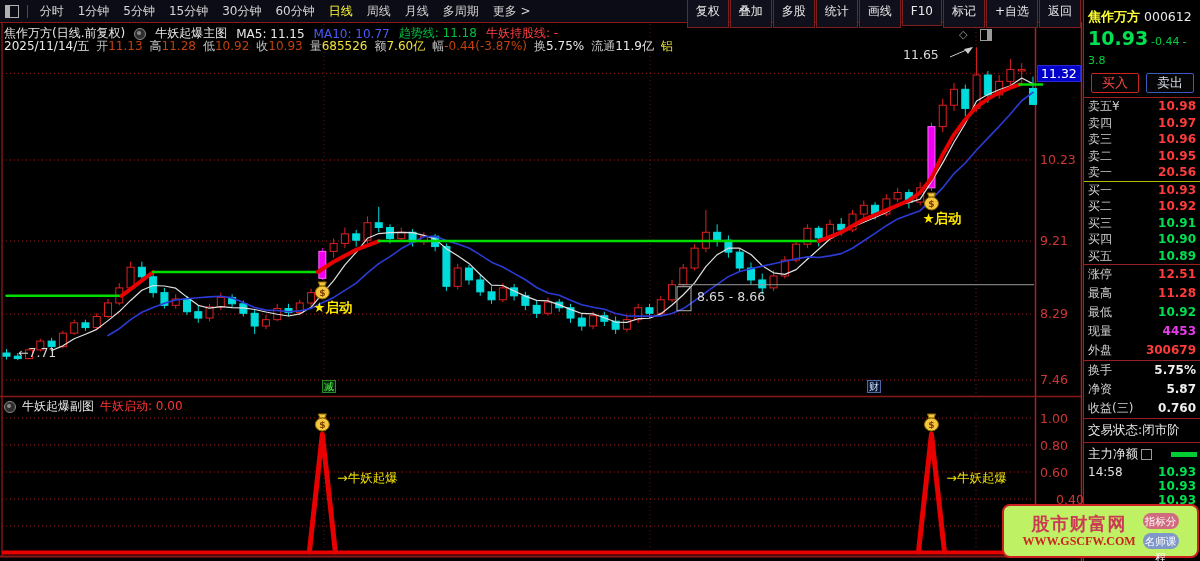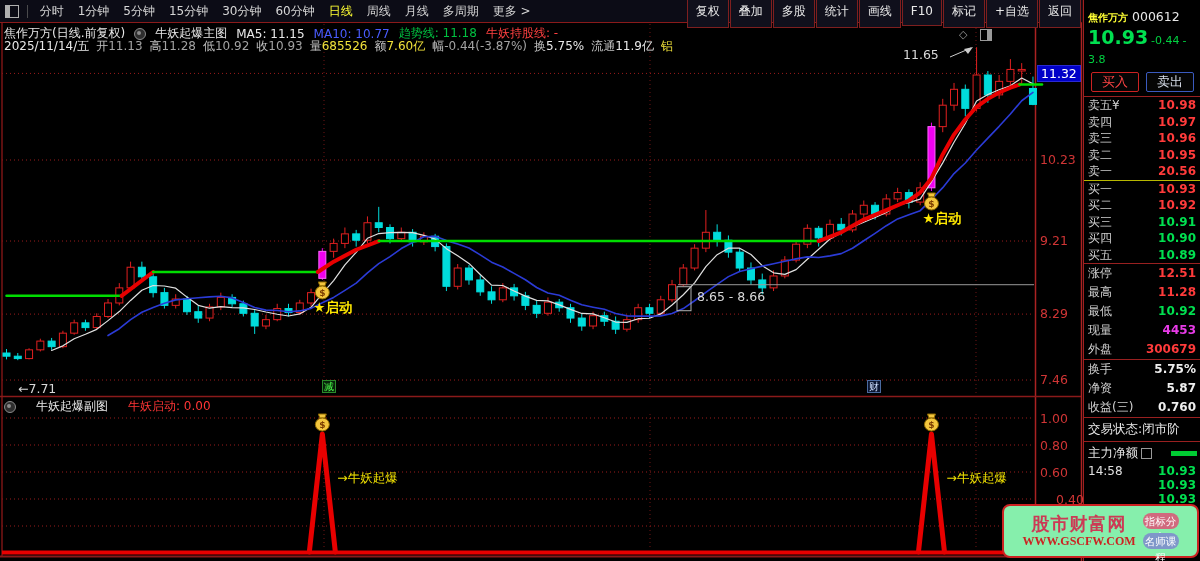--- a/index.html
+++ b/index.html
@@ -14,43 +14,43 @@
   .tb-sep{color:#555;font-size:11px;margin-right:2px;}
   .tb-item{color:#d6d6d6;font-size:12px;padding:0 7px;cursor:default;}
   .tb-item.active{color:#ffff33;text-align:center;}
   .tb-actions{margin-left:auto;display:flex;align-items:center;height:100%;}
   .tb-btn{color:#e9e9e9;font-size:12px;padding:7px 8px;border:1px solid #7e1f1f;margin-right:1px;background:#10101c;}
   
   .hline1{left:4px;top:25px;font-size:12px;z-index:3;display:flex;gap:9px;align-items:center;}
   .hline2{left:4px;top:38px;font-size:12px;z-index:3;display:flex;gap:7px;align-items:center;}
   .circ{width:10px;height:10px;border-radius:50%;background:#2e2e2e;border:1px solid #8a8a8a;display:inline-block;position:relative;flex:none;}
   .circ i{position:absolute;left:2px;top:2px;width:4px;height:4px;border-radius:50%;background:#8a8a8a;}
-  .c-wh{color:#e8e8e8;} .c-gr{color:#a3a3a3;} .c-bl{color:#4a5cff;} .c-grn2{color:#00c040;}
+  .c-wh{color:#e8e8e8;} .c-gr{color:#c2410c;} .c-bl{color:#4a5cff;} .c-grn2{color:#00c040;}
   .c-rd{color:#ff4040;} .c-yl{color:#f0e13a;} .lab{color:#c2c2c2;font-style:normal;}
   .tok b{font-weight:normal;}
   
   .ann{color:#d8d8d8;font-size:12.5px;z-index:3;}
   .sig{color:#ffe800;font-weight:bold;font-size:13.5px;z-index:3;}
   .subsig{color:#f0e000;font-size:12.5px;z-index:3;}
   .marker{font-size:10px;line-height:11px;padding:0 1px;z-index:3;}
   .mk-green{color:#4aff4a;border:1px solid #2a8a2a;background:#07230a;}
   .mk-blue{color:#cfe0ff;border:1px solid #4a6aa0;background:#0a1530;}
   .mini-ic{color:#9a9a9a;font-size:11px;z-index:3;}
   .split-sq{width:10px;height:10px;border:1px solid #9a9a9a;position:absolute;z-index:3;}
   .split-sq div{position:absolute;right:0;top:0;width:4px;height:100%;background:#9a9a9a;}
   
   .ax{position:absolute;font-size:12.5px;color:#d03535;z-index:3;}
   .ax-hl{background:#0000c8;color:#ffffff;border:1px solid #2a2ad0;padding:0 3px;font-size:12.5px;}
   
-  .sub-header{left:4px;top:398px;z-index:3;display:flex;gap:20px;align-items:center;font-size:12px;}
+  .sub-header{left:4px;top:398px;z-index:3;display:flex;gap:6px;align-items:center;font-size:12px;}
   .sub-header .t{color:#e8e8e8;} .sub-header .v{color:#ff3535;}
   
   .panel{position:absolute;left:1083px;top:0;width:117px;height:561px;background:#000;z-index:4;}
   .p-name{padding:6px 4px 1px;overflow:hidden;}
-  .p-name .nm{color:#ffff33;font-size:10px;font-weight:bold;}
+  .p-name .nm{color:#ffff33;font-size:13px;font-weight:bold;}
   .p-name .cd{color:#e8e8e8;font-size:12.5px;margin-left:4px;}
   .p-price{padding:0 2px 2px 4px;overflow:hidden;}
   .p-price .big{color:#00e050;font-size:19px;font-weight:bold;}
   .p-price .sm{color:#00d040;font-size:11px;margin-left:3px;}
   .p-btns{display:flex;gap:7px;justify-content:center;padding:3px 0 4px;}
   .p-btns button{width:48px;height:20px;font-size:13px;background:#050505;border-radius:2px;
     font-family:"DejaVu Sans","Liberation Sans",sans-serif;line-height:16px;padding:0;}
   .btn-buy{border:1px solid #cc2222;color:#ff4545;}
   .btn-sell{border:1px solid #3a5abf;color:#d8deea;}
   .q-sec{border-top:1px solid #992020;}
@@ -59,21 +59,21 @@
   .q-row.tall{height:19px;line-height:19px;align-items:center;}
   .v.red{color:#ff3b3b;} .v.green{color:#00e050;} .v.white{color:#eeeeee;} .v.magenta{color:#e83be8;} 
   .ydiv{border-top:1px solid #b8b800;}
   .p-status{border-top:1px solid #992020;padding:3px 4px;font-size:12.5px;color:#e8e8e8;height:17px;overflow:hidden;}
   .p-flow{border-top:1px solid #992020;padding:3px 4px;font-size:12.5px;color:#e8e8e8;display:flex;align-items:center;height:16px;}
   .flow-ic{width:9px;height:9px;border:1px solid #999;margin-left:3px;}
   .flow-bar{width:26px;height:5px;background:#00cc33;margin-left:auto;}
   .tick-row{display:flex;justify-content:space-between;padding:0 5px 0 4px;height:14px;line-height:14px;font-size:12px;}
   .tick-row .t{color:#e0e0e0;} .tick-row .p{color:#00e050;font-weight:bold;}
   
-  .watermark{position:absolute;left:1002px;top:504px;width:193px;height:50px;background:#86efac;
+  .watermark{position:absolute;left:1002px;top:504px;width:193px;height:50px;background:#bef264;
     border:2px solid #cc2222;border-radius:8px;z-index:9;display:flex;align-items:center;justify-content:center;gap:7px;}
   .wm-left{text-align:center;}
   .wm-title{color:#cc3a55;font-size:18px;font-weight:bold;letter-spacing:1px;line-height:20px;}
   .wm-url{color:#cc2222;font-size:12px;font-weight:bold;font-family:"Liberation Serif","DejaVu Serif",serif;}
   .wm-badges{display:flex;flex-direction:column;gap:4px;}
   .wm-badge{width:36px;height:16px;line-height:16px;text-align:center;color:#ffffff;font-size:10.5px;border-radius:8px;}
   .wm-b1{background:#d06a7e;} .wm-b2{background:#7f97c9;}
   svg#chart-svg{position:absolute;left:0;top:0;z-index:1;}
 </style>
 </head>
@@ -380,21 +380,21 @@
     <span class="tok"><i class="lab">流通</i><b class="c-wh">11.9亿</b></span>
     <span class="c-yl">铝</span>
   </div>
 
   <span class="ov mini-ic" style="left:959px;top:28px;">◇</span>
   <span class="split-sq" style="left:980px;top:29px;">
       <div></div>
     </span>
 
   <div class="ov ann" style="left:903px;top:47px;">11.65</div>
-  <div class="ov ann" style="left:18px;top:345px;margin-top:36px;">←7.71</div>
+  <div class="ov ann" style="left:18px;top:345px;">←7.71</div>
   <div class="ov ann" style="left:697px;top:289px;">8.65 - 8.66</div>
   <div class="ov sig" id="sig1" style="left: 313.34px; top: 298.939px;">★启动</div>
   <div class="ov sig" id="sig2" style="left: 922.46px; top: 209.978px;">★启动</div>
   <span class="ov marker mk-green" style="left:322px;top:380px;">减</span>
   <span class="ov marker mk-blue" style="left:867px;top:380px;">财</span>
 
   <div id="axis-main">
       <div class="ax ax-hl" style="left: 1037px; top: 65.4213px;">11.32</div>
       <div class="ax" style="left: 1040px; top: 152px;">10.23</div>
       <div class="ax" style="left: 1040px; top: 233.019px;">9.21</div>

